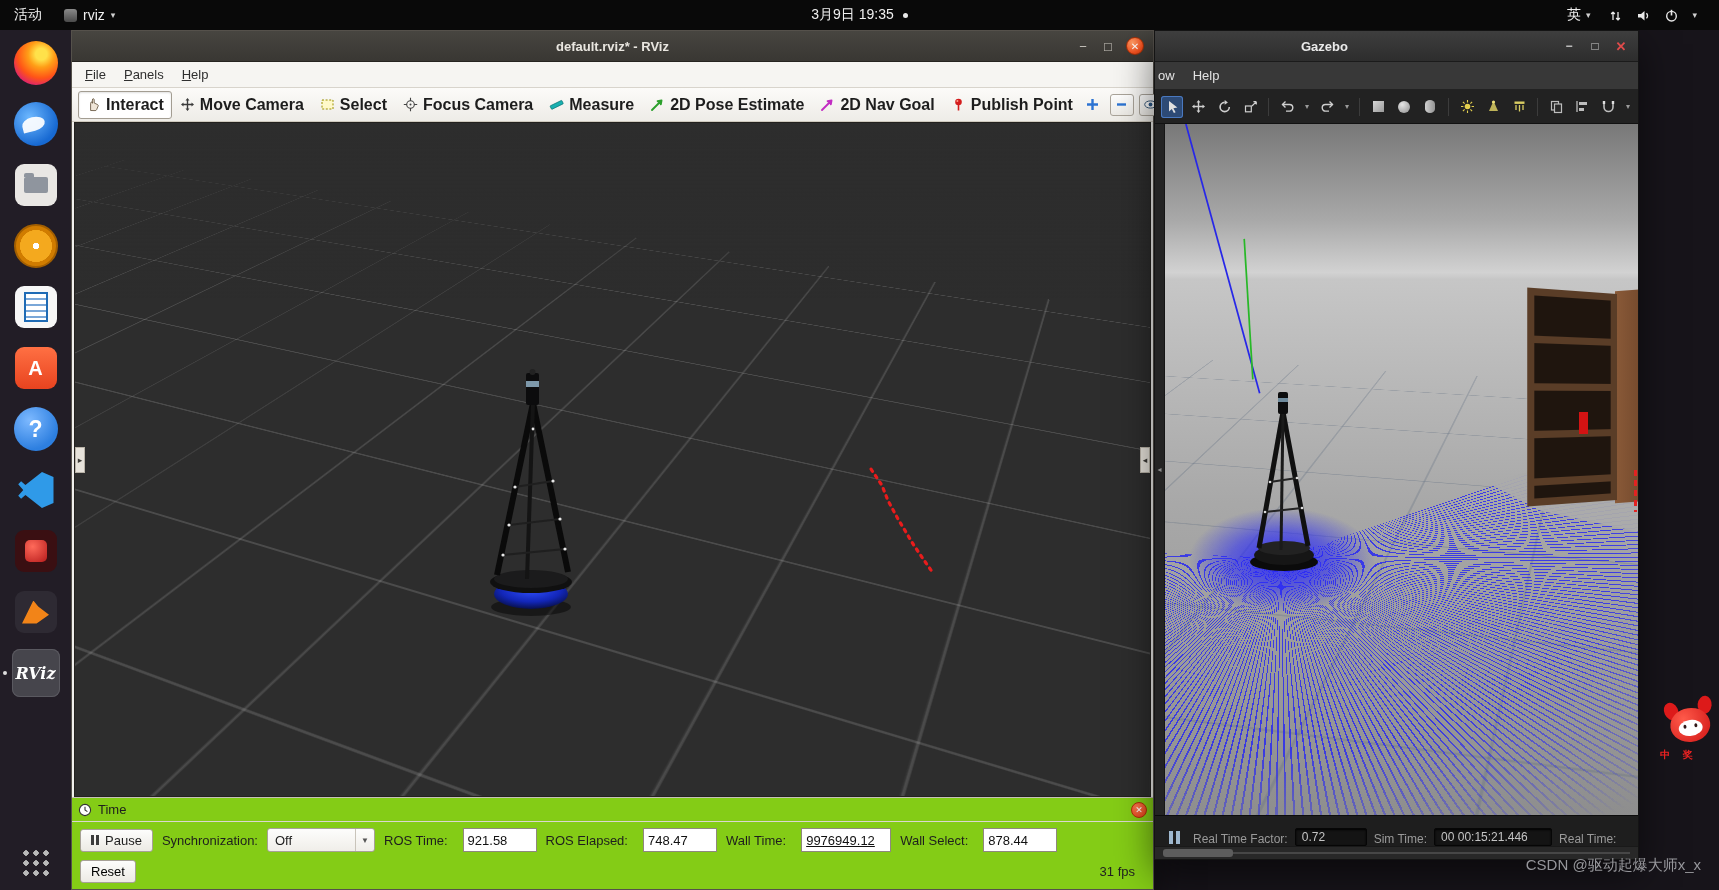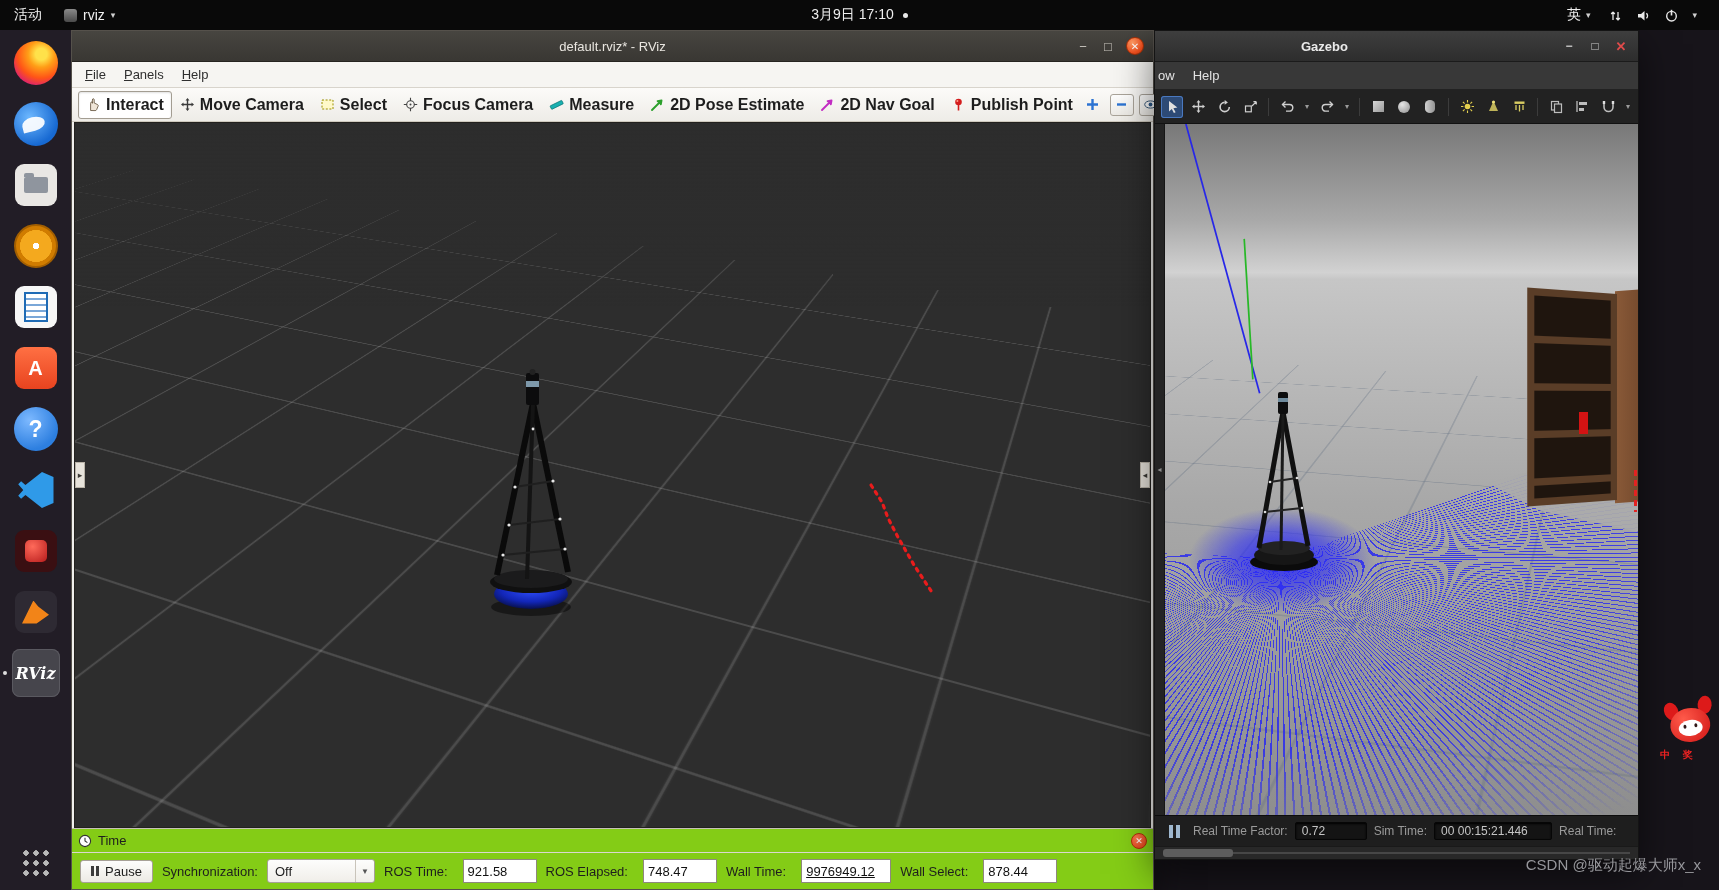--- a/index.html
+++ b/index.html
@@ -47,21 +47,21 @@
   .dock-rviz::before{content:"";position:absolute;left:-9px;top:22px;width:4px;height:4px;border-radius:50%;background:#ddd;}
   .dock-apps{margin-top:auto;margin-bottom:12px;width:30px;height:30px;flex:none;
      background-image:radial-gradient(circle,#b9b9b9 2.5px,rgba(0,0,0,0) 2.9px);background-size:10px 10px;}
 
   
   .win{position:absolute;box-shadow:0 14px 36px rgba(0,0,0,.55);display:flex;flex-direction:column;box-sizing:border-box;}
 
   
   .rviz-win{left:71px;top:30px;width:1083px;height:860px;background:#f1f0ed;border:1px solid #55514b;z-index:10;}
   .rv-title{height:30px;flex:none;background:linear-gradient(#474540,#393733);position:relative;display:flex;align-items:center;color:#e9e6e0;border-bottom:1px solid #262420;}
-  .rv-title .t{position:absolute;left:0;right:0;text-align:center;font-weight:normal;font-size:13px;}
+  .rv-title .t{position:absolute;left:0;right:0;text-align:center;font-weight:bold;font-size:13px;}
   .rv-btns{margin-left:auto;display:flex;align-items:center;gap:11px;padding-right:9px;z-index:1;}
   .rv-min,.rv-max{color:#cac6bf;font-size:13px;width:14px;text-align:center;}
   .rv-close{width:18px;height:18px;border-radius:50%;background:radial-gradient(circle at 35% 30%,#ff9e68,#f4501e 65%,#c43a10);
             color:#fff;font-size:10px;display:flex;align-items:center;justify-content:center;border:1px solid #a33008;box-sizing:border-box;}
   .rv-menu{height:25px;flex:none;background:#f6f5f2;display:flex;align-items:center;padding-left:4px;border-bottom:1px solid #d8d4cc;font-size:13px;color:#2f2f2f;}
   .rv-menu .mi{display:inline-block;padding:3px 9px;}
   .rv-menu .mi::first-letter{text-decoration:underline;}
   .rv-toolbar{height:33px;flex:none;background:linear-gradient(#fcfbf9,#eeece7);border-bottom:1px solid #cfcabf;display:flex;align-items:center;padding:0 6px;font-size:16px;color:#1d1d1d;font-weight:bold;}
   .tool{display:flex;align-items:center;gap:5px;padding:4px 7px;border-radius:3px;border:1px solid transparent;white-space:nowrap;}
   .tool.selected{background:#fff;border-color:#a39d92;box-shadow:inset 0 1px 2px rgba(0,0,0,.12);}
@@ -130,21 +130,21 @@
   .gz-robot{position:absolute;left:84px;top:266px;}
   .gz-beams{position:absolute;inset:0;width:100%;height:100%;pointer-events:none;}
   .shelf{position:absolute;left:368px;top:166px;width:126px;height:214px;}
   .shelf-front{position:absolute;left:0;top:4px;width:94px;height:206px;background:#1f150e;border:7px solid #5a3d27;box-sizing:border-box;
      transform:perspective(700px) rotateY(26deg);transform-origin:100% 50%;}
   .shelf-front .boards{position:absolute;inset:0;background:repeating-linear-gradient(180deg,rgba(0,0,0,0) 0 38px,#5a3d27 38px 45px);}
   .shelf-side{position:absolute;right:0;top:0;width:34px;height:212px;background:linear-gradient(90deg,#8a5a38,#6e452a);transform:skewY(-4deg);}
   .shelf-red{position:absolute;left:56px;top:122px;width:9px;height:22px;background:#d31313;z-index:2;}
   .red-mark{position:absolute;right:1px;top:346px;width:3px;height:42px;
      background:repeating-linear-gradient(180deg,#e22222 0 6px,rgba(0,0,0,0) 6px 10px);}
-  .gz-status{height:30px;flex:none;background:#1e1e1e;border-top:1px solid #0c0c0c;display:flex;align-items:center;gap:7px;
+  .gz-status{height:30px;flex:none;background:#1e1e1e;border-top:1px solid #0c0c0c;display:flex;align-items:flex-end;gap:7px;
      padding:0 8px;font-size:12px;color:#9a9a9a;white-space:nowrap;overflow:hidden;}
   .gz-val{height:18px;background:#141414;border:1px solid #060606;box-shadow:inset 0 1px 2px #000;color:#c4c4c4;
      display:flex;align-items:center;padding:0 6px;border-radius:2px;box-sizing:border-box;}
   .gz-pausebtn{display:flex;gap:3px;padding:2px 6px;border-radius:3px;}
   .gz-pausebtn i{width:4px;height:13px;background:#9fb8cf;display:block;}
   .gz-scrollstrip{height:12px;flex:none;background:#282828;border-top:1px solid #191919;position:relative;}
   .gz-scrollstrip .track{position:absolute;left:8px;right:8px;top:5px;height:2px;background:#474747;}
   .gz-scrollstrip .handle{position:absolute;left:8px;top:2px;width:70px;height:8px;background:#5d5d5d;border-radius:3px;}
 
   
@@ -166,21 +166,21 @@
   <div class="topbar">
     <div class="tb-left">
       <span>活动</span>
       <span class="tb-app">
         <span class="tb-appicon"></span>
         <span>rviz</span>
         <span class="caret">▾</span>
       </span>
     </div>
     <div class="tb-center">
-      <span>3月9日 17:10</span>
+      <span>3月9日 19:35</span>
       <span class="notif-dot"></span>
     </div>
     <div class="tb-right">
       <span class="tb-ime">
         <span>英</span>
         <span class="caret">▾</span>
       </span>
       <span class="tb-sys">
         <svg width="15" height="15" viewBox="0 0 15 15">
           <path d="M5 12 V4 M5 4 L3.2 6 M5 4 L6.8 6 M10 4 V12 M10 12 L8.2 10 M10 12 L11.8 10" stroke="#e8e8e8" stroke-width="1.3" fill="none"></path>
@@ -406,20 +406,26 @@
         </span>
         <span class="fld">
           <span>Wall Time:</span>
           <input class="w80" value="9976949.12" style="">
         </span>
         <span class="fld">
           <span>Wall Select:</span>
           <input class="w64" value="878.44" style="">
         </span>
       </div>
+      <div class="tp-bottom">
+        <span class="btn">
+          <span>Reset</span>
+        </span>
+        <span class="tp-fps">31 fps</span>
+      </div>
     </div>
   </div>
 
   <div class="win gz-win">
     <div class="gz-title">
       <span class="t">Gazebo</span>
       <span class="gz-btns">
         <span class="gz-b">−</span>
         <span class="gz-b">□</span>
         <span class="gz-b close">✕</span>

